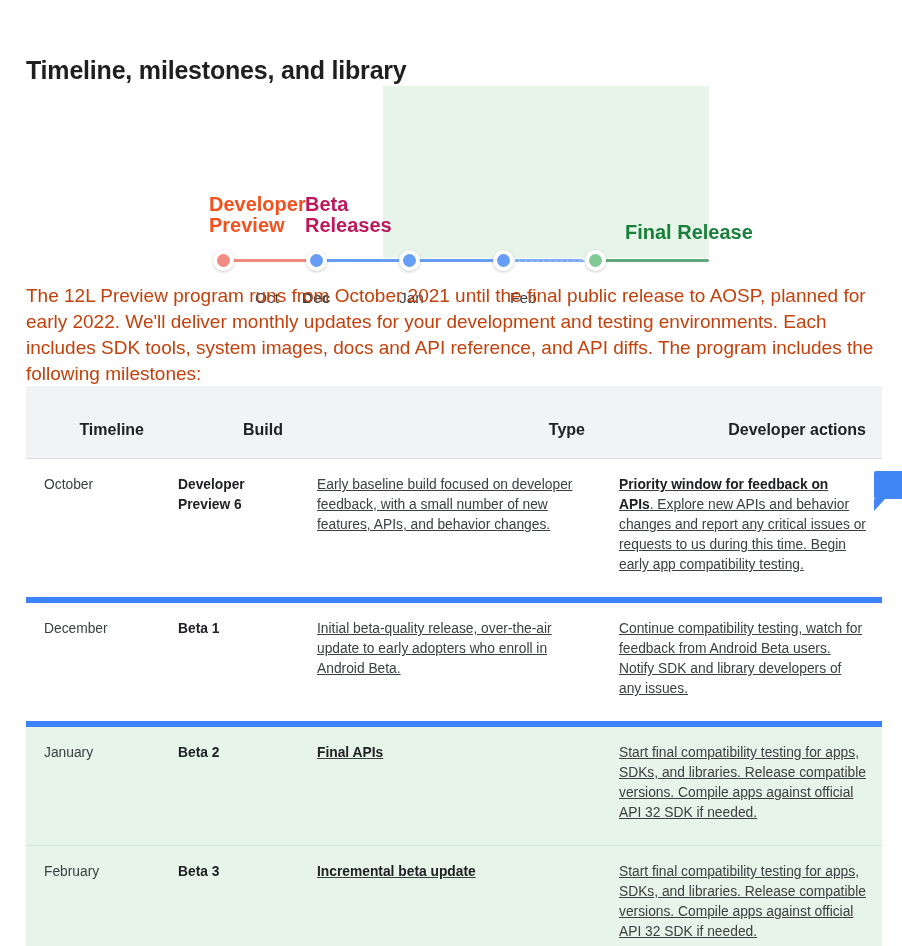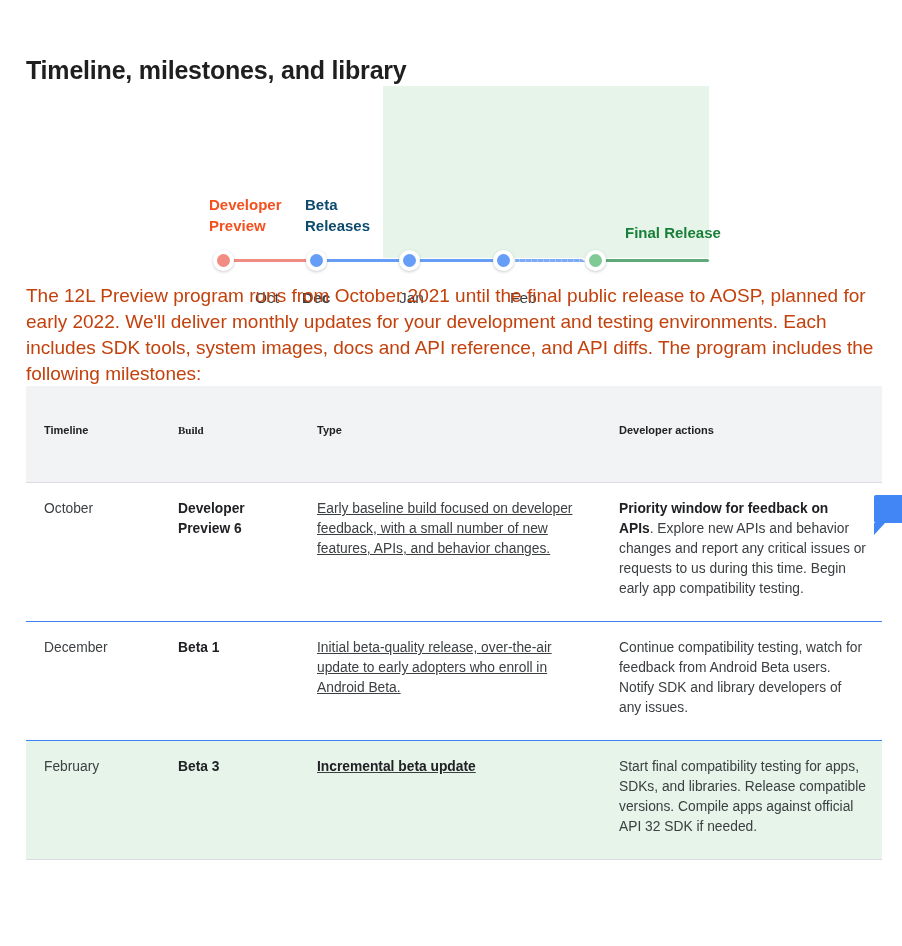--- a/index.html
+++ b/index.html
@@ -43,34 +43,34 @@
     width: 326px;
     height: 172px;
     background: #e6f4ea;
   }
   .tl-axis {
     position: absolute;
     left: 0; top: 0; width: 902px; height: 172px;
   }
   .tl-label {
     position: absolute;
-    font-size: 15px;
+    font-size: 20px;
     font-weight: bold;
     line-height: 21px;
     white-space: pre-line;
   }
   .tl-label.dev {
     left: 209px;
     top: 108px;
     color: #f4511e;
   }
   .tl-label.beta {
     left: 305px;
     top: 108px;
-    color: #0c4a6e;
+    color: #be185d;
   }
   .tl-label.final {
     left: 581px;
     top: 136px;
     color: #188038;
     margin-left: 44px;
   }
   .tl-month {
     position: absolute;
     font-size: 15.5px;
@@ -122,50 +122,50 @@
     position: absolute;
     left: 26px;
     top: 386px;
     width: 856px;
     border-collapse: collapse;
     table-layout: fixed;
     font-size: 14px;
   }
   .milestones-table th {
     background: #f1f3f4;
-    text-align: left;
+    text-align: right;
     vertical-align: middle;
     font-weight: bold;
-    font-size: 11px;
+    font-size: 16px;
     color: #202124;
-    padding: 18px 16px 26px 18px;
+    padding: 18px 16px 2px 18px;
     height: 52px;
     border-bottom: 1px solid #dadce0;
   }
   .milestones-table td {
     vertical-align: top;
     padding: 16px 16px 22px 18px;
     color: #3c4043;
     line-height: 20px;
     font-size: 13.8px;
-    border-bottom: 1px solid #3b82f6;
+    border-bottom: 6px solid #3b82f6;
   }
   tr.row-green td {
     background: #e6f4ea;
     border-bottom: 1px solid #cfe8d7;
   }
   tr.row-green:last-child td {
     border-bottom: 1px solid #dadce0;
   }
   td.col-timeline { width: 100px; }
   td.col-build    { width: 105px; font-weight: bold; color: #202124; }
   td.col-type     { width: 268px; text-decoration: underline; }
-  td.col-actions  { position: relative; }
+  td.col-actions  { position: relative; text-decoration: underline; }
   th.col-timeline { width: 100px; }
-  th.col-build    { width: 105px; font-family: Liberation Serif, serif; }
+  th.col-build    { width: 105px; }
   th.col-type     { width: 268px; margin-top: 24px; }
 
   .cell-strong { font-weight: bold; color: #202124; }
   .type-bold   { font-weight: bold; color: #202124; }
 
   
   .callout-bubble {
     position: absolute;
     right: -36px;
     top: 12px;
@@ -248,19 +248,25 @@
         <td class="col-type"><span>Early baseline build focused on developer feedback, with a small number of new features, APIs, and behavior changes.</span></td>
         <td class="col-actions"><span class="cell-strong">Priority window for feedback on APIs</span><span>. Explore new APIs and behavior changes and report any critical issues or requests to us during this time. Begin early app compatibility testing.</span><span class="callout-bubble"></span></td>
       </tr>
       <tr>
         <td class="col-timeline">December</td>
         <td class="col-build">Beta 1</td>
         <td class="col-type"><span>Initial beta-quality release, over-the-air update to early adopters who enroll in Android Beta.</span></td>
         <td class="col-actions"><span>Continue compatibility testing, watch for feedback from Android Beta users. Notify SDK and library developers of any issues.</span></td>
       </tr>
       <tr class="row-green">
+        <td class="col-timeline">January</td>
+        <td class="col-build">Beta 2</td>
+        <td class="col-type"><span class="type-bold">Final APIs</span></td>
+        <td class="col-actions"><span>Start final compatibility testing for apps, SDKs, and libraries. Release compatible versions. Compile apps against official API 32 SDK if needed.</span></td>
+      </tr>
+      <tr class="row-green">
         <td class="col-timeline">February</td>
         <td class="col-build">Beta 3</td>
         <td class="col-type"><span class="type-bold">Incremental beta update</span></td>
         <td class="col-actions"><span>Start final compatibility testing for apps, SDKs, and libraries. Release compatible versions. Compile apps against official API 32 SDK if needed.</span></td>
       </tr>
     </tbody>
 </table>
 
 </body></html>

